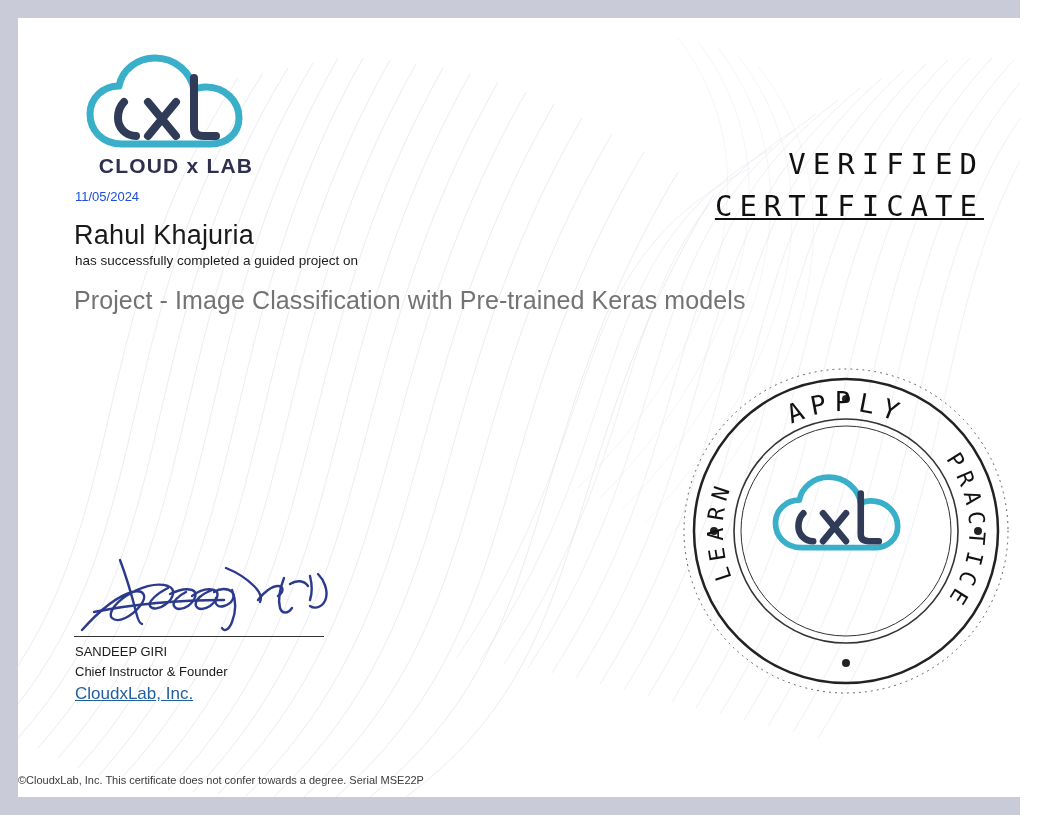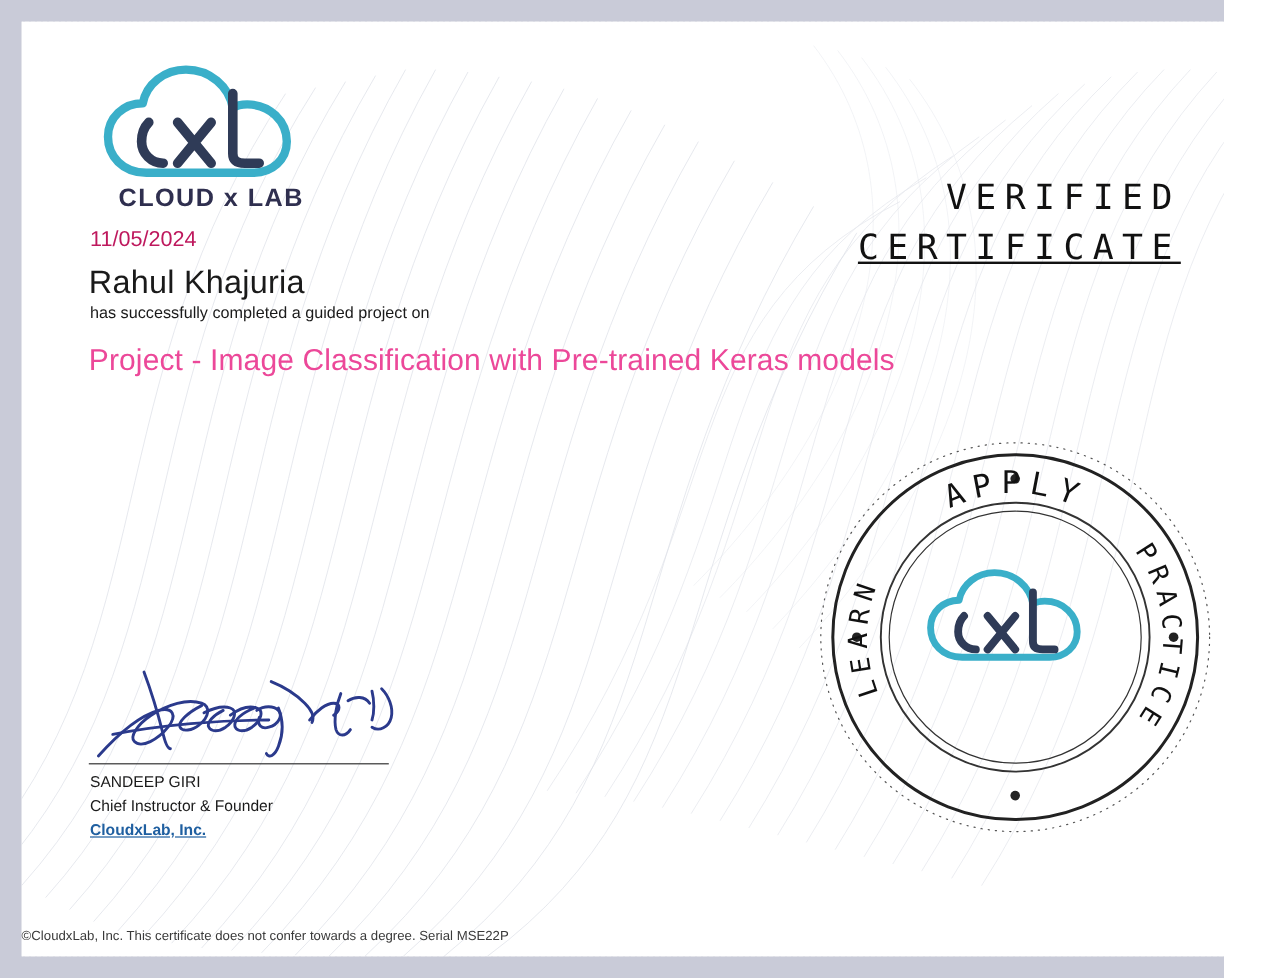--- a/index.html
+++ b/index.html
@@ -108,22 +108,22 @@
     letter-spacing: 7px;
     line-height: 1.45;
     text-decoration: underline;
   }
 
   
   .date-text {
     position: absolute;
     left: 57px;
     top: 171px;
-    font-size: 18px;
-    color: #be185d;
+    font-size: 13px;
+    color: #1d4ed8;
   }
   .recipient-name {
     position: absolute;
     left: 56px;
     top: 202px;
     font-size: 27px;
     color: #1a1a1a;
     letter-spacing: 0.2px;
   }
   .subtitle-text {
@@ -131,21 +131,21 @@
     left: 57px;
     top: 235px;
     font-size: 13.5px;
     color: #1a1a1a;
   }
   .project-title {
     position: absolute;
     left: 56px;
     top: 268px;
     font-size: 25px;
-    color: #ec4899;
+    color: #737373;
     letter-spacing: 0.1px;
   }
 
   
   .signature-area {
     position: absolute;
     left: 56px;
     top: 520px;
     width: 260px;
     height: 110px;
@@ -168,24 +168,23 @@
     position: absolute;
     left: 57px;
     top: 646px;
     font-size: 13px;
     color: #1a1a1a;
   }
   .signer-company {
     position: absolute;
     left: 57px;
     top: 666px;
-    font-size: 13px;
+    font-size: 17px;
     color: #1f5fa0;
     text-decoration: underline;
-    font-weight: bold;
   }
 
   
   .footer-text {
     position: absolute;
     left: 0;
     top: 756px;
     width: 790px;
     text-align: left;
     font-size: 11px;

